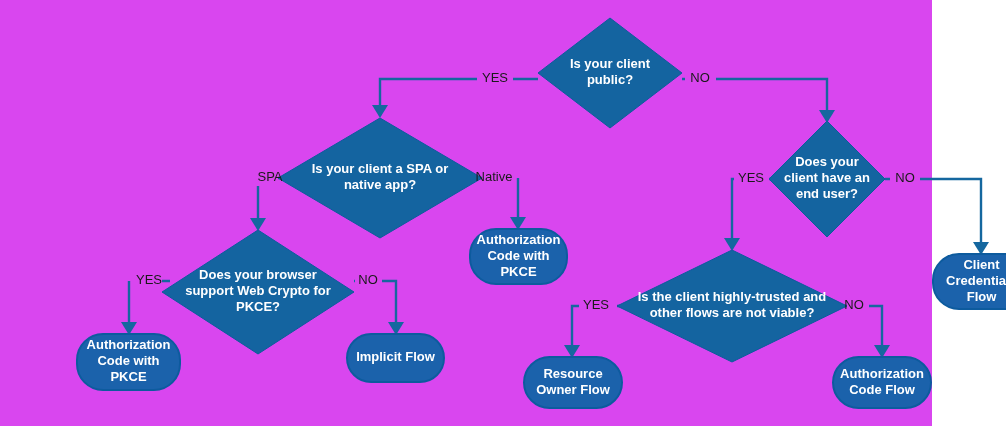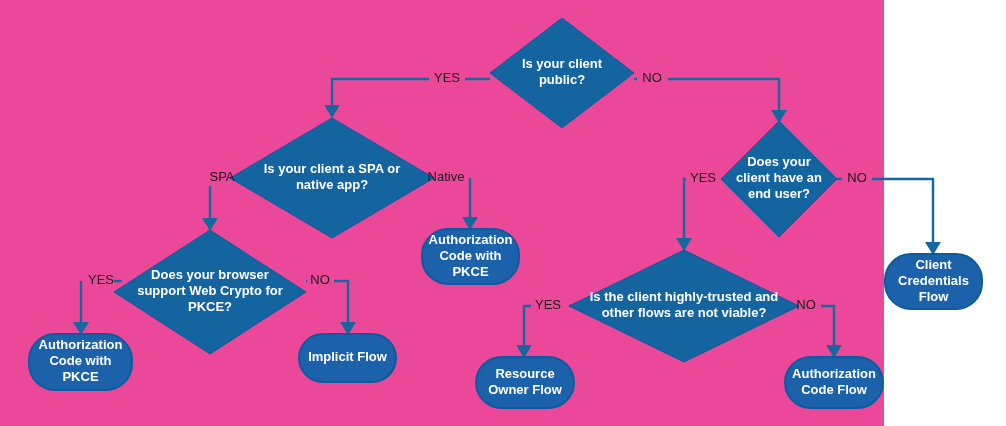--- a/index.html
+++ b/index.html
@@ -10,21 +10,22 @@
   body {
     width: 1006px;
     height: 426px;
     font-family: "Liberation Sans", sans-serif;
     overflow: hidden;
   }
   #flowchart-root {
     position: relative;
     width: 884px;
     height: 426px;
-    background: #ec4899;
+    background: #d946ef;
+    padding-left: 48px;
   }
   svg.flow-canvas {
     display: block;
     width: 1006px;
     height: 426px;
   }
   .node-shape-diamond {
     fill: #1464a0;
     stroke: #0d5b9e;
     stroke-width: 1;

